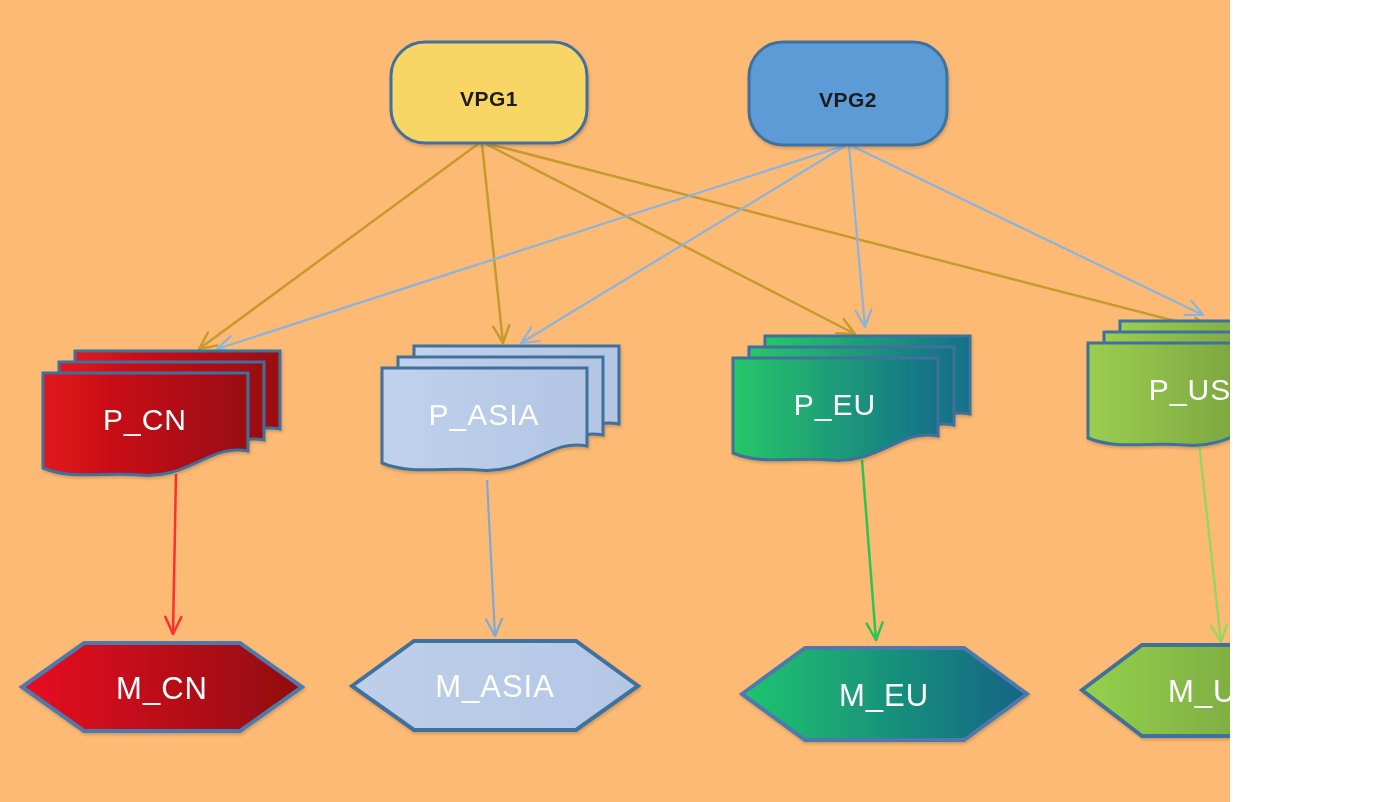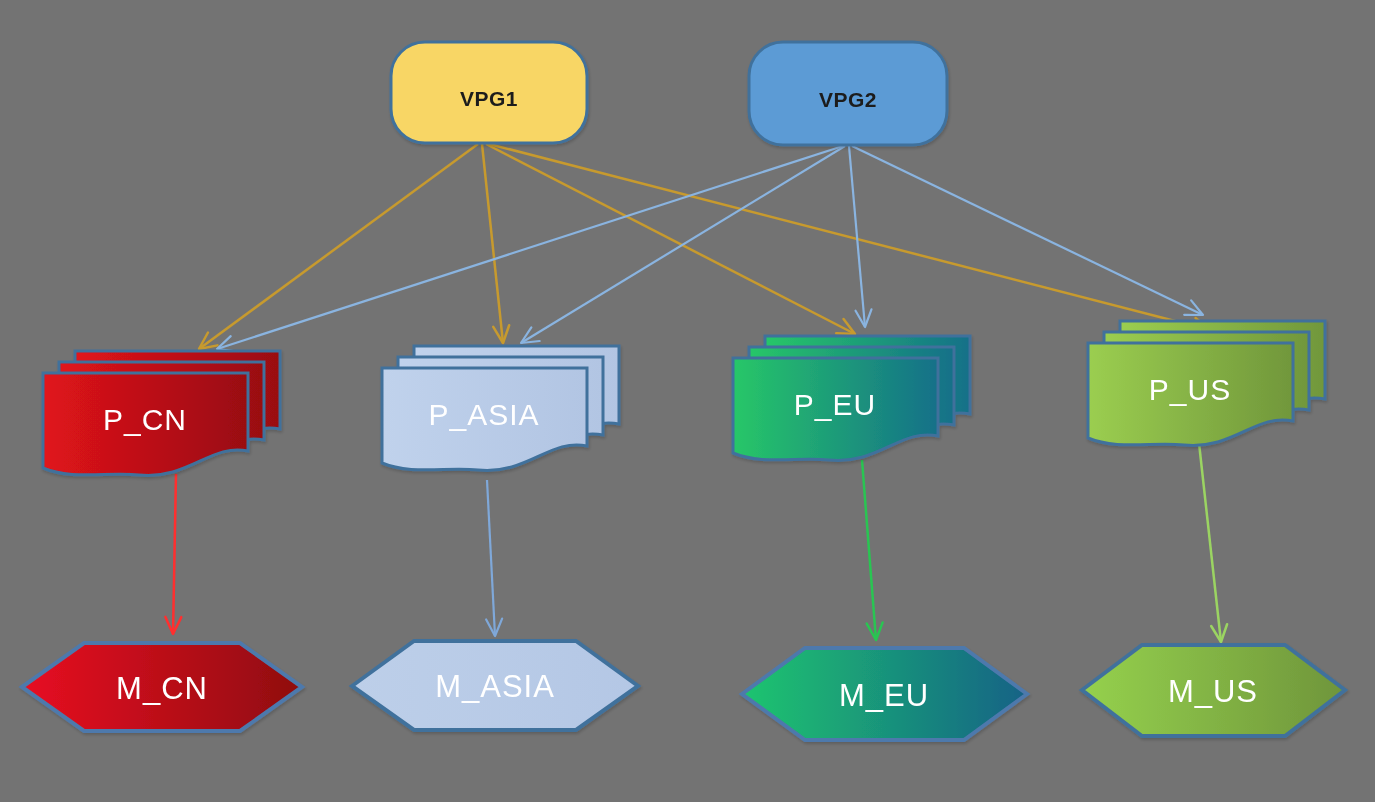--- a/index.html
+++ b/index.html
@@ -1,16 +1,16 @@
 <!DOCTYPE html>
 <html><head>
 <meta charset="utf-8">
 <style>
   html,body{margin:0;padding:0;background:#ffffff;}
-  .stage{width:1375px;height:802px;position:relative;background:#737373;overflow:hidden;}
+  .stage{width:1230px;height:802px;position:relative;background:#fdba74;overflow:hidden;}
   svg{display:block;}
   text{font-family:"Liberation Sans","DejaVu Sans",sans-serif;}
   .vpg-label{font-size:21px;font-weight:600;letter-spacing:.5px;}
   .doc-label{font-size:30px;font-weight:400;letter-spacing:1px;}
   .hex-label{font-size:31px;font-weight:400;letter-spacing:1px;}
 </style>
 </head>
 <body>
 
 <div class="stage">

